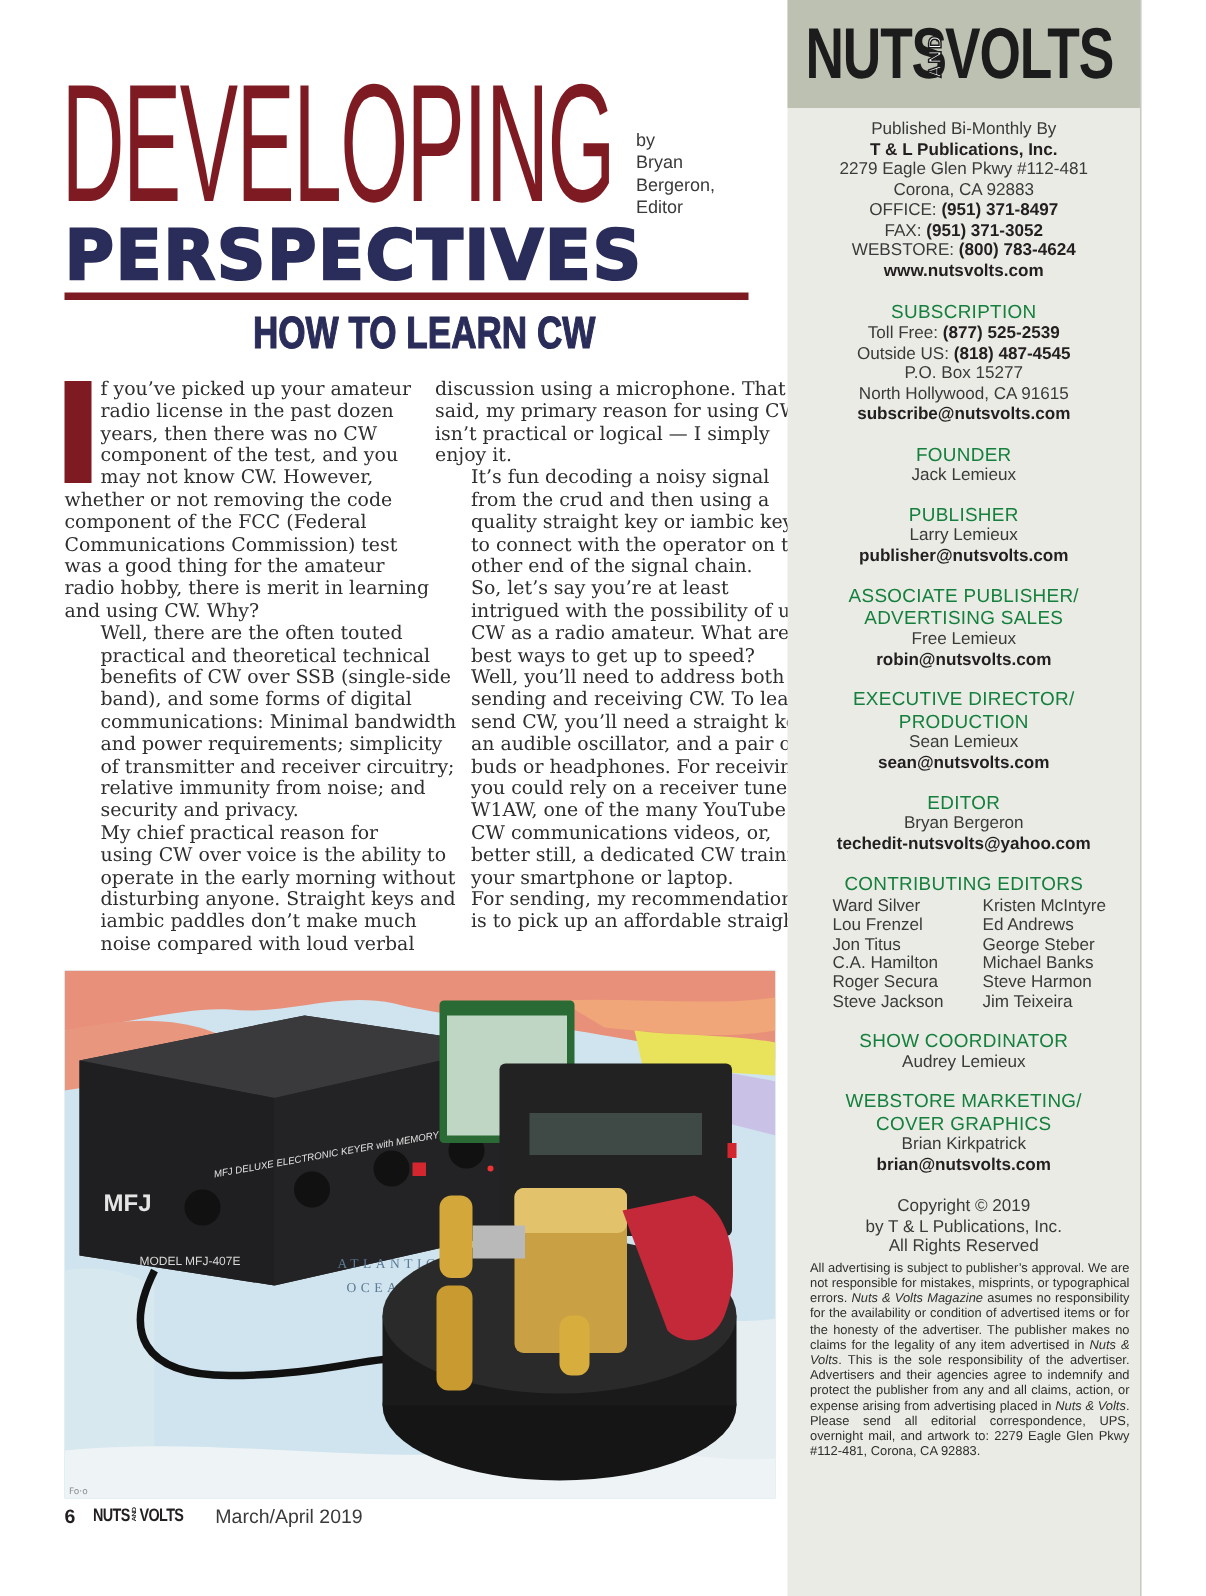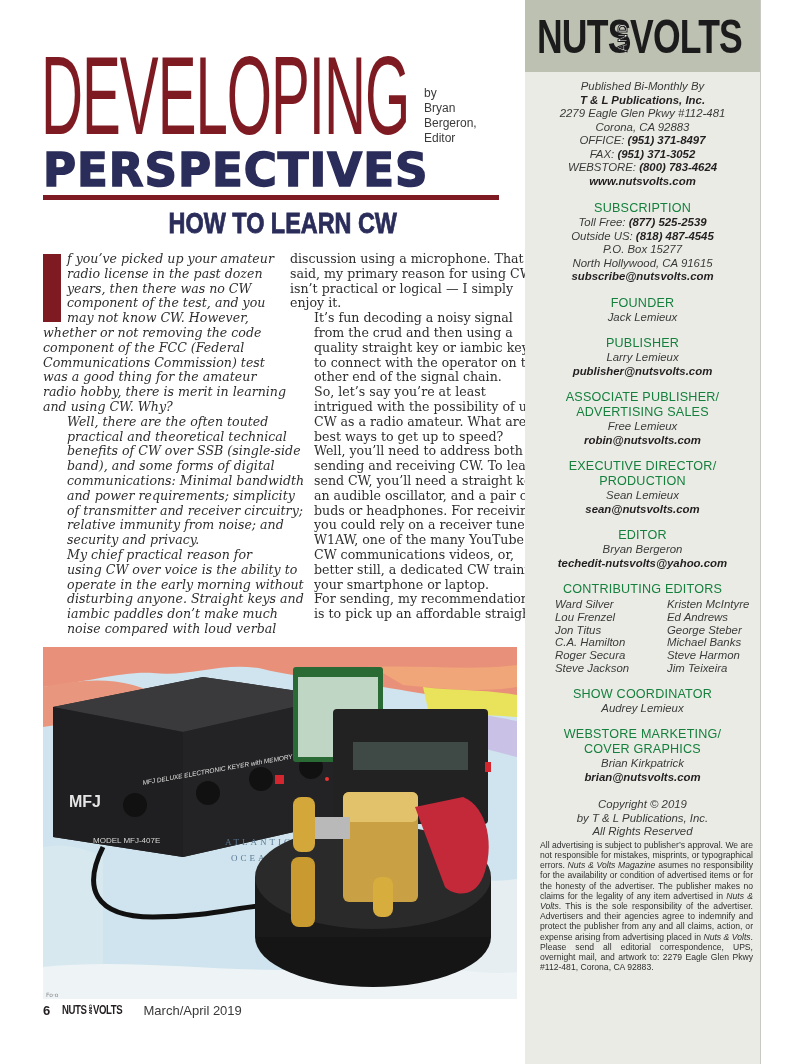--- a/index.html
+++ b/index.html
@@ -25,21 +25,21 @@
   .title-rule { position:absolute; left:43px; top:195px; width:456px; height:5px; background:#7e1a22; }
   .subtitle {
     position:absolute; left:140px; top:206px; width:260px; text-align:center;
     font-family:"Liberation Sans", sans-serif; font-weight:700; font-size:30px; line-height:34px;
     color:#2a2c5a; white-space:nowrap; transform-origin:center top; transform:scaleX(0.78);
     -webkit-text-stroke:0.8px #2a2c5a;
   }
 
   
   .col { position:absolute; top:252px; font-family:"DejaVu Serif", serif; font-size:12.6px; line-height:14.8px; color:#2e2e2e; }
-  .col-left { left:43px; width:232px;font-style:italic; }
+  .col-left { left:43px; width:232px; }
   .col-right { left:290px; width:232px; }
   .col p { margin:0; }
   .col p.indent { text-indent:24px; }
   .dropcap { float:left; width:18px; height:68px; background:#7e1a22; margin:2px 6px 0 0; }
   .para-line { display:block; white-space:nowrap; }
 
   
   .photo { position:absolute; left:43px; top:647px; width:474px; height:352px; overflow:hidden; background:#cfe3ec; }
   .photo svg { display:block; }
   .photo-caption-mark { position:absolute; left:46px; top:991px; font-size:6px; color:#8a8a8a; }
@@ -57,25 +57,25 @@
   .logo { display:flex; align-items:center; font-family:"Liberation Sans", sans-serif; font-weight:700; font-size:48px; line-height:50px; color:#1c1c1c; letter-spacing:-1px; }
   .logo .word { display:inline-block; transform:scaleX(0.74); }
   .logo .word-nuts { transform-origin:right center; margin-right:-16px; }
   .logo .word-volts { transform-origin:left center; margin-left:-2px; }
   .logo .and {
     writing-mode:vertical-rl; transform:rotate(180deg);
     font-size:12px; line-height:13px; letter-spacing:1px; color:#ffffff;
     -webkit-text-stroke:1px #1c1c1c; margin:0 2px; font-weight:700;
   }
   .sb { text-align:center; font-family:"Liberation Sans", sans-serif; color:#3a3a3a; }
-  .sb .line { font-size:11.4px; line-height:13.5px; white-space:nowrap;font-style:italic; }
+  .sb .line { font-size:11.4px; line-height:13.5px; white-space:nowrap; }
   .sb .b { font-weight:700; color:#231f20; }
   .sb .h { font-weight:400; font-size:12.6px; line-height:15px; color:#15803d; letter-spacing:0.2px; }
   .sb-section { margin-top:12px; }
-  .contrib { display:grid; grid-template-columns:100px 100px; column-gap:12px; margin:1px 0 0 30px; text-align:left; }
+  .contrib { display:grid; grid-template-columns:100px 100px; column-gap:0; margin:1px 0 0 30px; text-align:left; }
   .contrib .line { font-size:11.4px; line-height:12.8px; }
   .legal { text-align:justify; text-align-last:left; font-family:"Liberation Sans", sans-serif; font-size:8.6px; line-height:10.2px; color:#2e2e2e; padding:0 7px 0 15px; margin-top:1px; }
   .legal i { font-style:italic; }
 </style>
 </head>
 <body>
 
 <div class="title-developing"><span>DEVELOPING</span></div>
 <div class="byline">
   <div>by</div>

